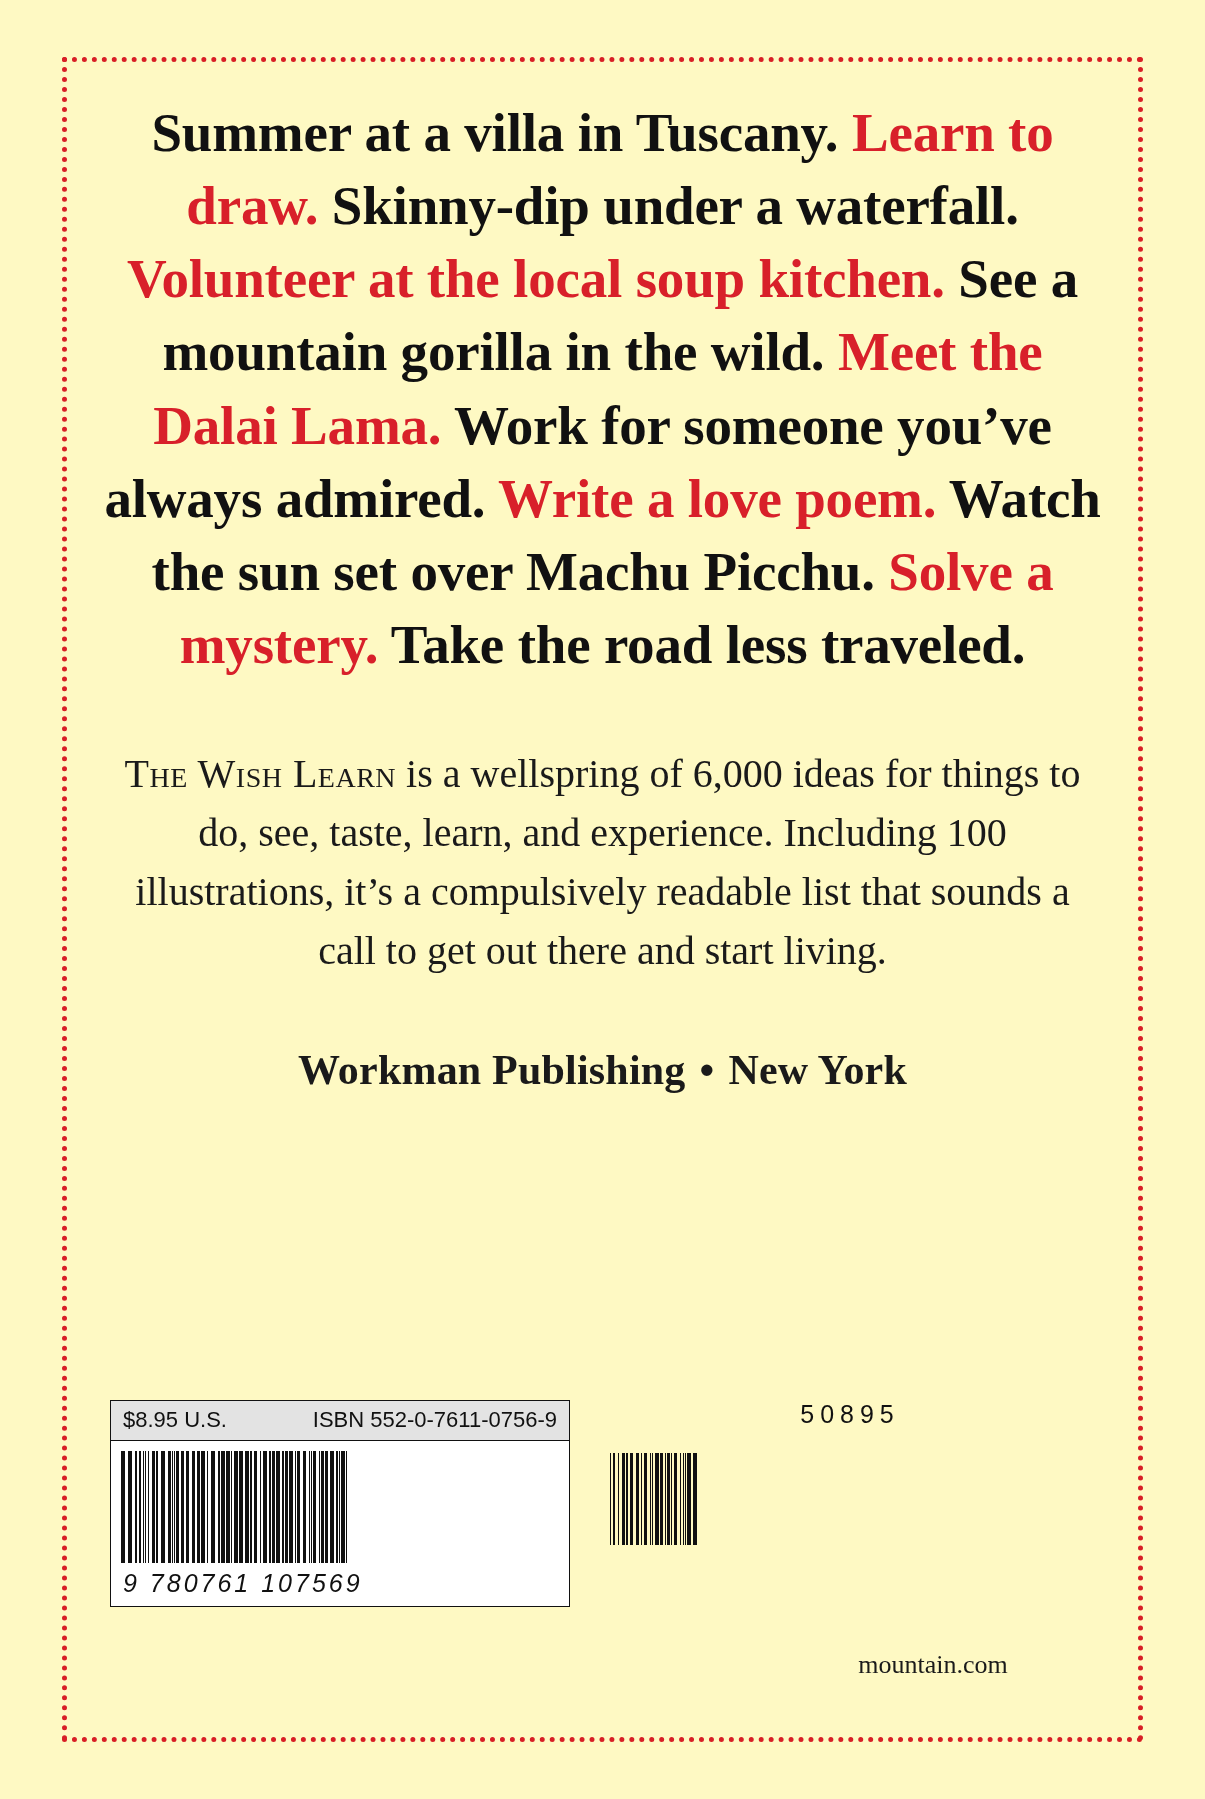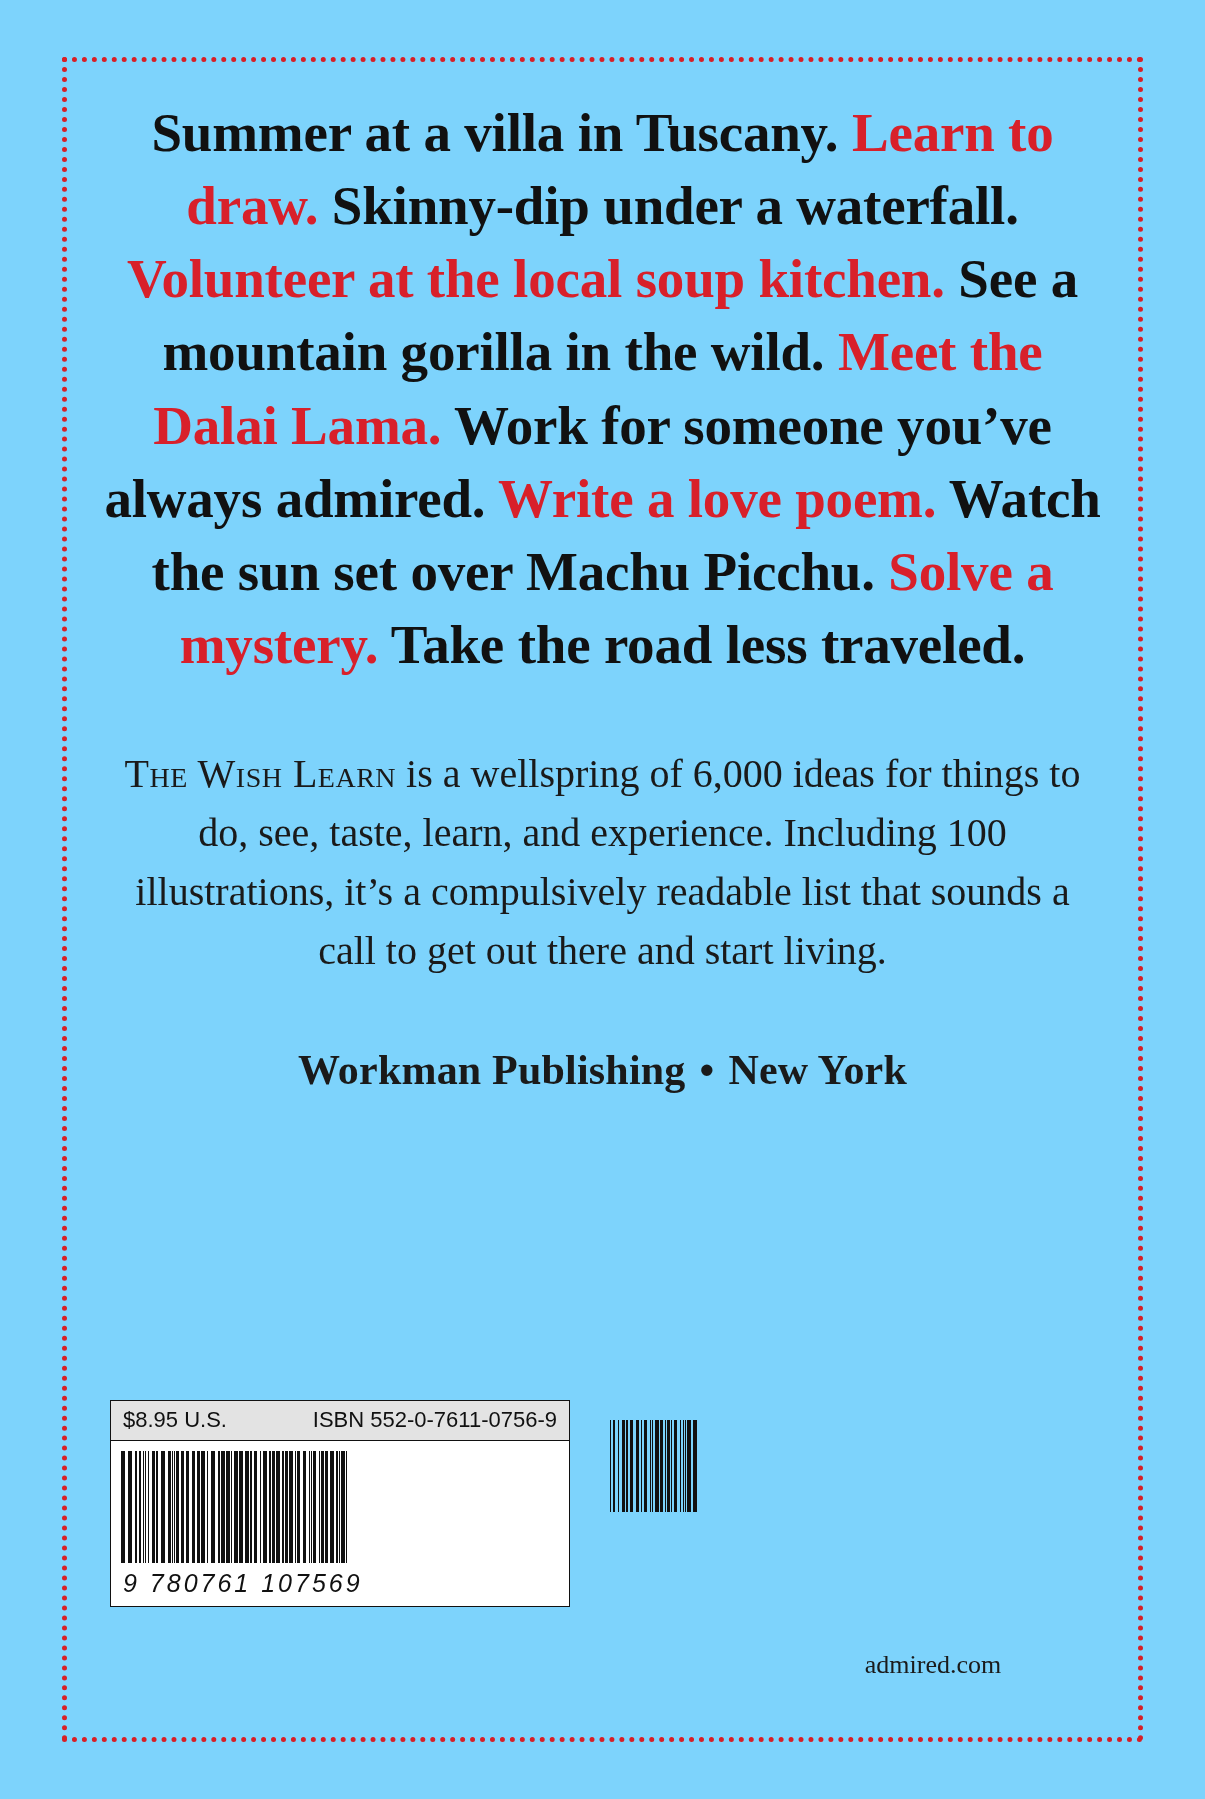--- a/index.html
+++ b/index.html
@@ -14,21 +14,21 @@
     color: #1a1a1a;
     position: relative;
     overflow: hidden;
   }
 
   .page {
     position: absolute;
     left: 0; top: 0;
     width: 1205px;
     height: 1799px;
-    background: #7dd3fc;
+    background: #fef9c3;
     box-sizing: border-box;
   }
 
   
   .dot-frame {
     position: absolute;
     left: 62px;
     top: 57px;
     right: 62px;
     bottom: 57px;
@@ -243,20 +243,21 @@
             <span style="width: 2px; height: 112px; margin-right: 1px;"></span>
             <span style="width: 1px; height: 112px; margin-right: 1px;"></span>
             <span style="width: 4px; height: 112px; margin-right: 1px;"></span>
             <span style="width: 1px; height: 112px; margin-right: 2px;"></span>
           </div>
       </div>
       <div class="ean-row">9 780761 107569</div>
     </div>
 
     <div class="addon" style="left:500px; top:0; position:absolute;">
+      <div class="addon-digits">50895</div>
       <div class="bars" id="addon-bars">
           <span style="width: 1px; height: 92px; margin-right: 2px;"></span>
           <span style="width: 2px; height: 92px; margin-right: 3px;"></span>
           <span style="width: 1px; height: 92px; margin-right: 3px;"></span>
           <span style="width: 3px; height: 92px; margin-right: 1px;"></span>
           <span style="width: 2px; height: 92px; margin-right: 2px;"></span>
           <span style="width: 3px; height: 92px; margin-right: 3px;"></span>
           <span style="width: 3px; height: 92px; margin-right: 2px;"></span>
           <span style="width: 1px; height: 92px; margin-right: 2px;"></span>
           <span style="width: 3px; height: 92px; margin-right: 3px;"></span>
@@ -270,17 +271,17 @@
           <span style="width: 3px; height: 92px; margin-right: 3px;"></span>
           <span style="width: 1px; height: 92px; margin-right: 2px;"></span>
           <span style="width: 1px; height: 92px; margin-right: 1px;"></span>
           <span style="width: 1px; height: 92px; margin-right: 1px;"></span>
           <span style="width: 4px; height: 92px; margin-right: 2px;"></span>
           <span style="width: 4px; height: 92px; margin-right: 2px;"></span>
         </div>
     </div>
 
     <div class="imprint">
-      <div>admired.com</div>
+      <div>mountain.com</div>
     </div>
 
   </div>
 </div>
 
 </body></html>

